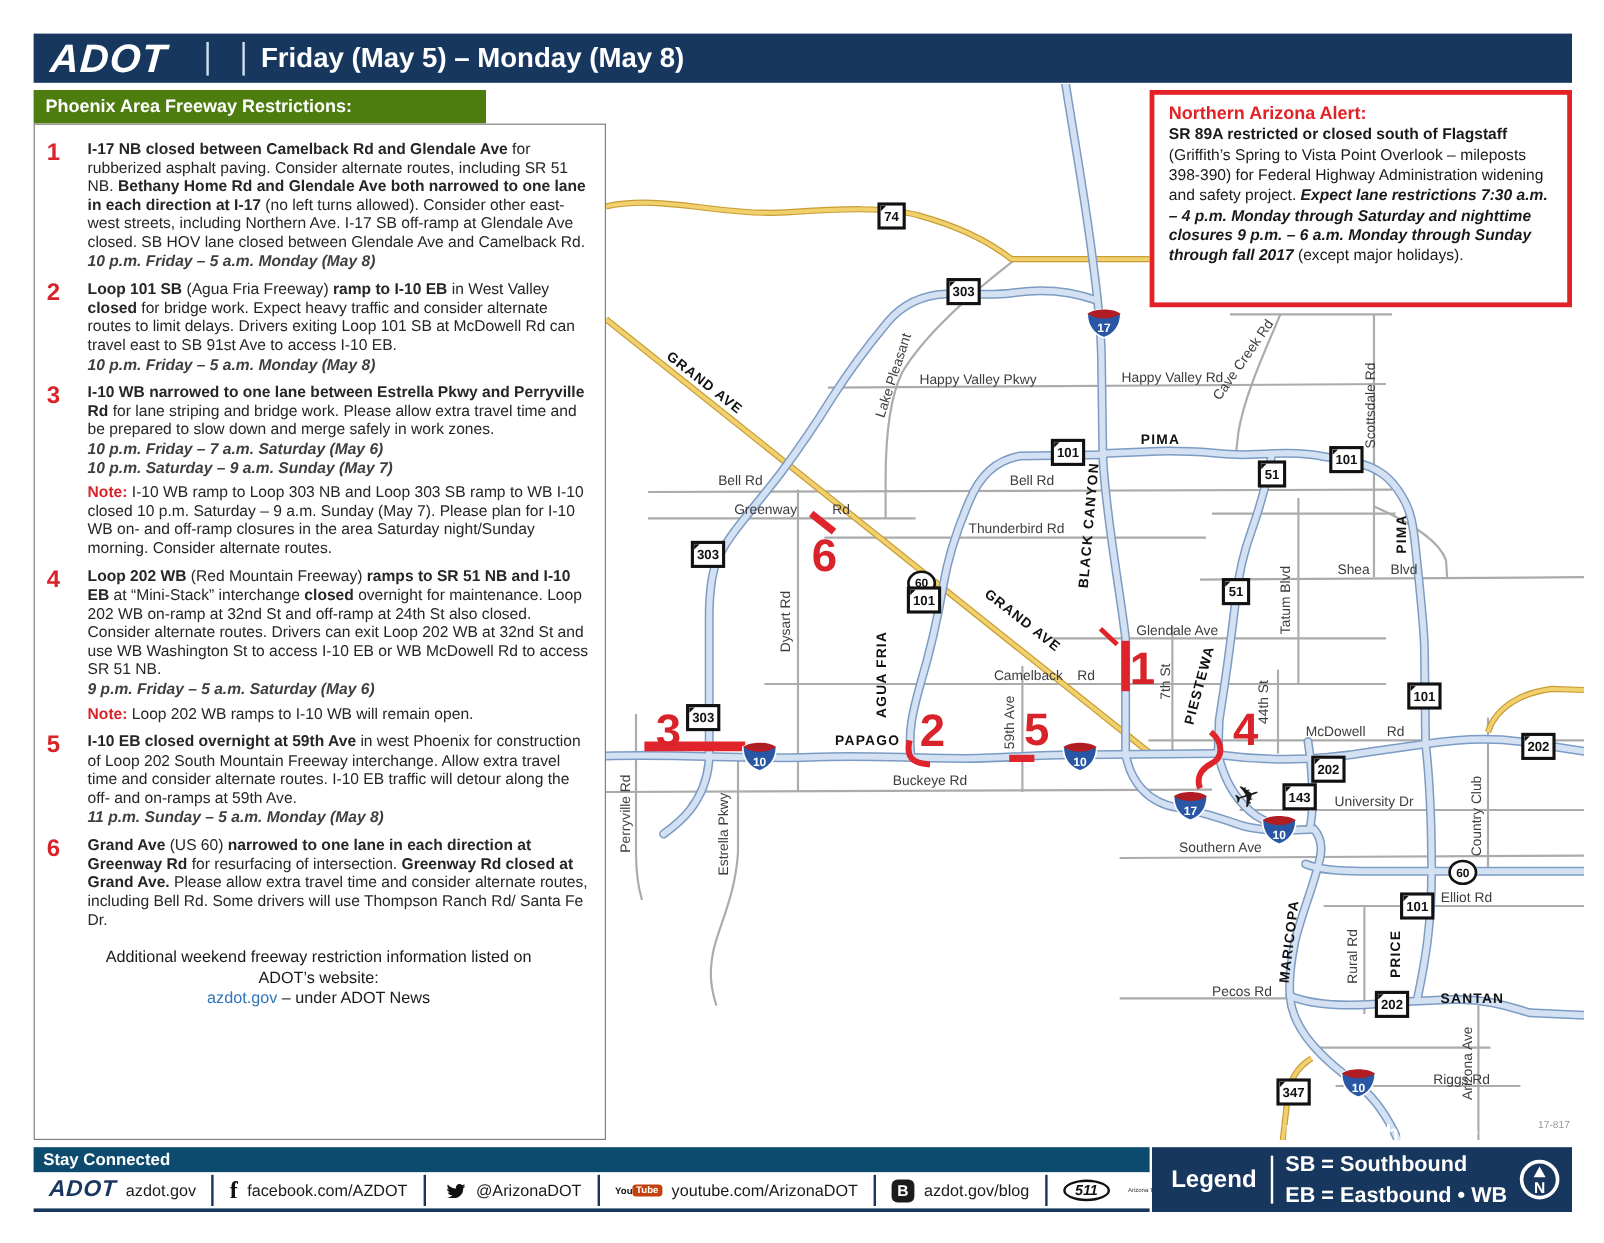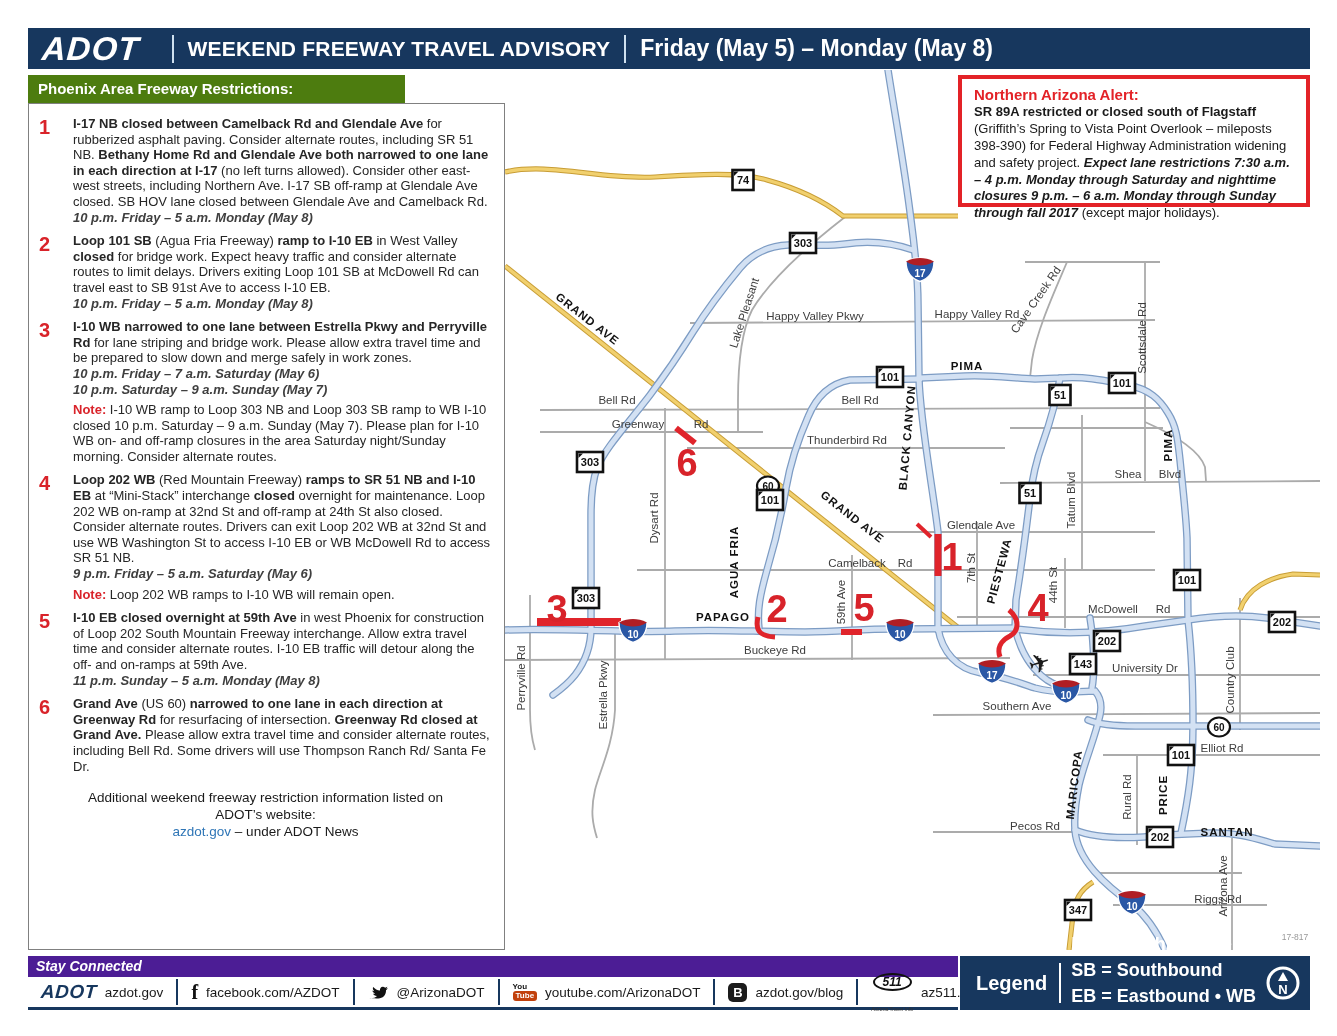--- a/index.html
+++ b/index.html
@@ -17,54 +17,53 @@
   .rtxt{flex:1;font-size:13px;line-height:1.2;}
   .rbody{margin:0;}
   .b{font-weight:bold;}
   .bi{font-weight:bold;font-style:italic;}
   .rsched{font-weight:bold;font-style:italic;color:#3f3f3f;}
   .rnote{margin:5px 0 0 0;}
   .noteL{color:#D9232A;font-weight:bold;}
   .pfooter{text-align:center;font-size:13.5px;color:#1a1a1a;margin-top:16px;line-height:1.25;}
   .link{color:#2E75B6;text-decoration:none;cursor:pointer;}
   
-  .alert{position:absolute;left:958px;top:75px;width:352px;height:132px;background:#fff;border:4px solid #E32227;box-sizing:border-box;padding:7px 12px;z-index:5;}
+  .alert{position:absolute;left:958px;top:75px;width:352px;height:181px;background:#fff;border:4px solid #E32227;box-sizing:border-box;padding:7px 12px;z-index:5;}
   .atitle{color:#E32227;font-size:15px;font-weight:bold;margin-bottom:1px;}
   .abody{margin:0;font-size:13px;line-height:1.3;color:#1a1a1a;}
   
   .map{position:absolute;left:505px;top:70px;width:815px;height:880px;background:#fff;}
   
   .stay{position:absolute;left:28px;top:956px;width:930px;height:54px;box-sizing:border-box;}
-  .staybar{height:21px;background:#4c1d95;color:#fff;font-size:14px;font-weight:bold;line-height:21px;padding-left:8px;font-style:italic;}
+  .staybar{height:21px;background:#0c4a6e;color:#fff;font-size:14px;font-weight:bold;line-height:21px;padding-left:8px;}
   .social{height:33px;background:#fff;border-bottom:3px solid #17375E;display:flex;align-items:center;box-sizing:border-box;}
   .sitem{display:flex;align-items:center;gap:8px;padding:0 13px;height:26px;text-decoration:none;color:#1a1a1a;font-size:13.5px;white-space:nowrap;}
   .sitem + .sitem{border-left:2px solid #17375E;}
   .sic{display:inline-flex;align-items:center;justify-content:center;}
   .adotsm{color:#17375E;font-weight:900;font-style:italic;font-size:19px;transform:skewX(-4deg);letter-spacing:0.5px;}
   .fb{font-family:"Liberation Serif",serif;font-weight:bold;font-size:20px;color:#111;}
-  .ytwrap{display:flex;flex-direction:column;align-items:flex-start;line-height:1;}
+  .ytwrap{display:flex;flex-direction:row;align-items:flex-end;line-height:1;}
   .ytTop{font-size:8px;font-weight:bold;color:#111;}
   .ytBox{background:#c2410c;color:#fff;font-size:8px;font-weight:bold;border-radius:3px;padding:1px 3px;}
   .blg{width:19px;height:19px;background:#1c1c1c;border-radius:5px;color:#fff;font-weight:bold;font-size:13px;display:flex;align-items:center;justify-content:center;}
-  .oval511{display:flex;flex-direction:column;align-items:center;line-height:1;gap:15px;}
+  .oval511{display:flex;flex-direction:row;align-items:center;line-height:1;gap:15px;}
   .o511{border:2px solid #111;border-radius:50%;padding:1px 8px;font-weight:900;font-style:italic;font-size:12px;color:#111;}
   .o511sub{font-size:5px;color:#333;margin-top:1px;}
   .legend{position:absolute;left:960px;top:956px;width:350px;height:54px;background:#17375E;color:#fff;display:flex;align-items:center;box-sizing:border-box;padding:0 8px;}
   .ltitle{font-size:20px;font-weight:bold;padding:0 8px;}
   .lsep{width:2px;height:40px;background:#fff;margin:0 10px 0 4px;}
   .llines{flex:1;font-size:18px;font-weight:bold;line-height:1.45;}
   .compass{flex:none;margin-left:6px;}
 </style>
 </head>
 <body>
 
 <div class="header">
   <div class="adot-logo">ADOT</div>
   <div class="hsep"></div>
-  <div class="htitle">WEEKEND FREEWAY TRAVEL ADVISORY</div>
   <div class="hsep"></div>
   <div class="hdates">Friday (May 5) – Monday (May 8)</div>
 </div>
 
 <div class="panel-title">Phoenix Area Freeway Restrictions:</div>
 <div class="panel-body">
   <div>
       <div class="ritem">
         <div class="rnum">1</div>
         <div class="rtxt">

